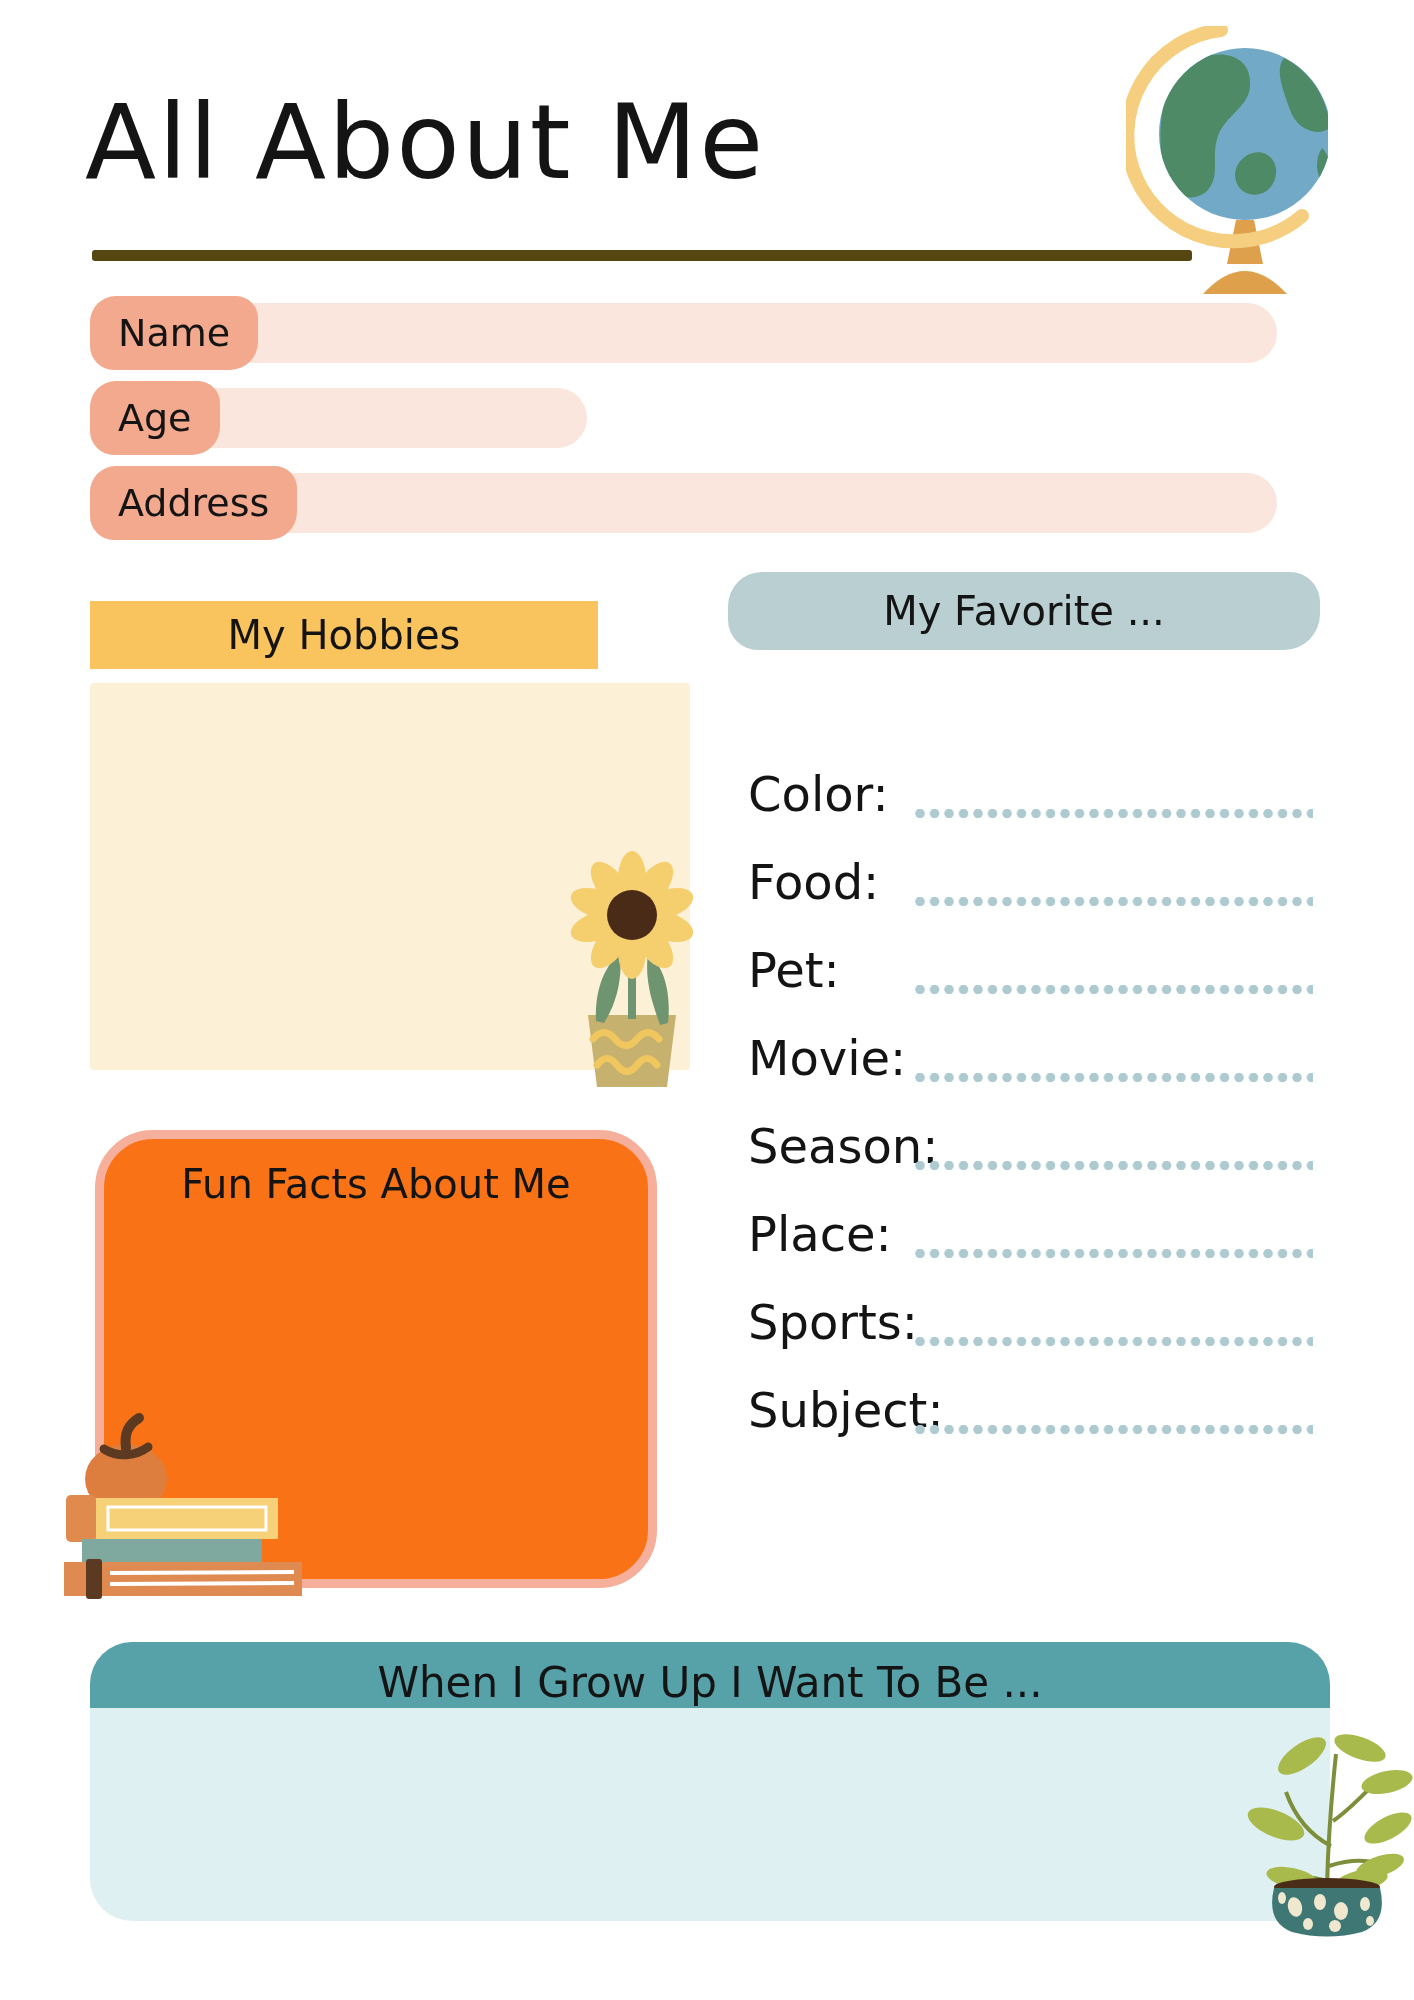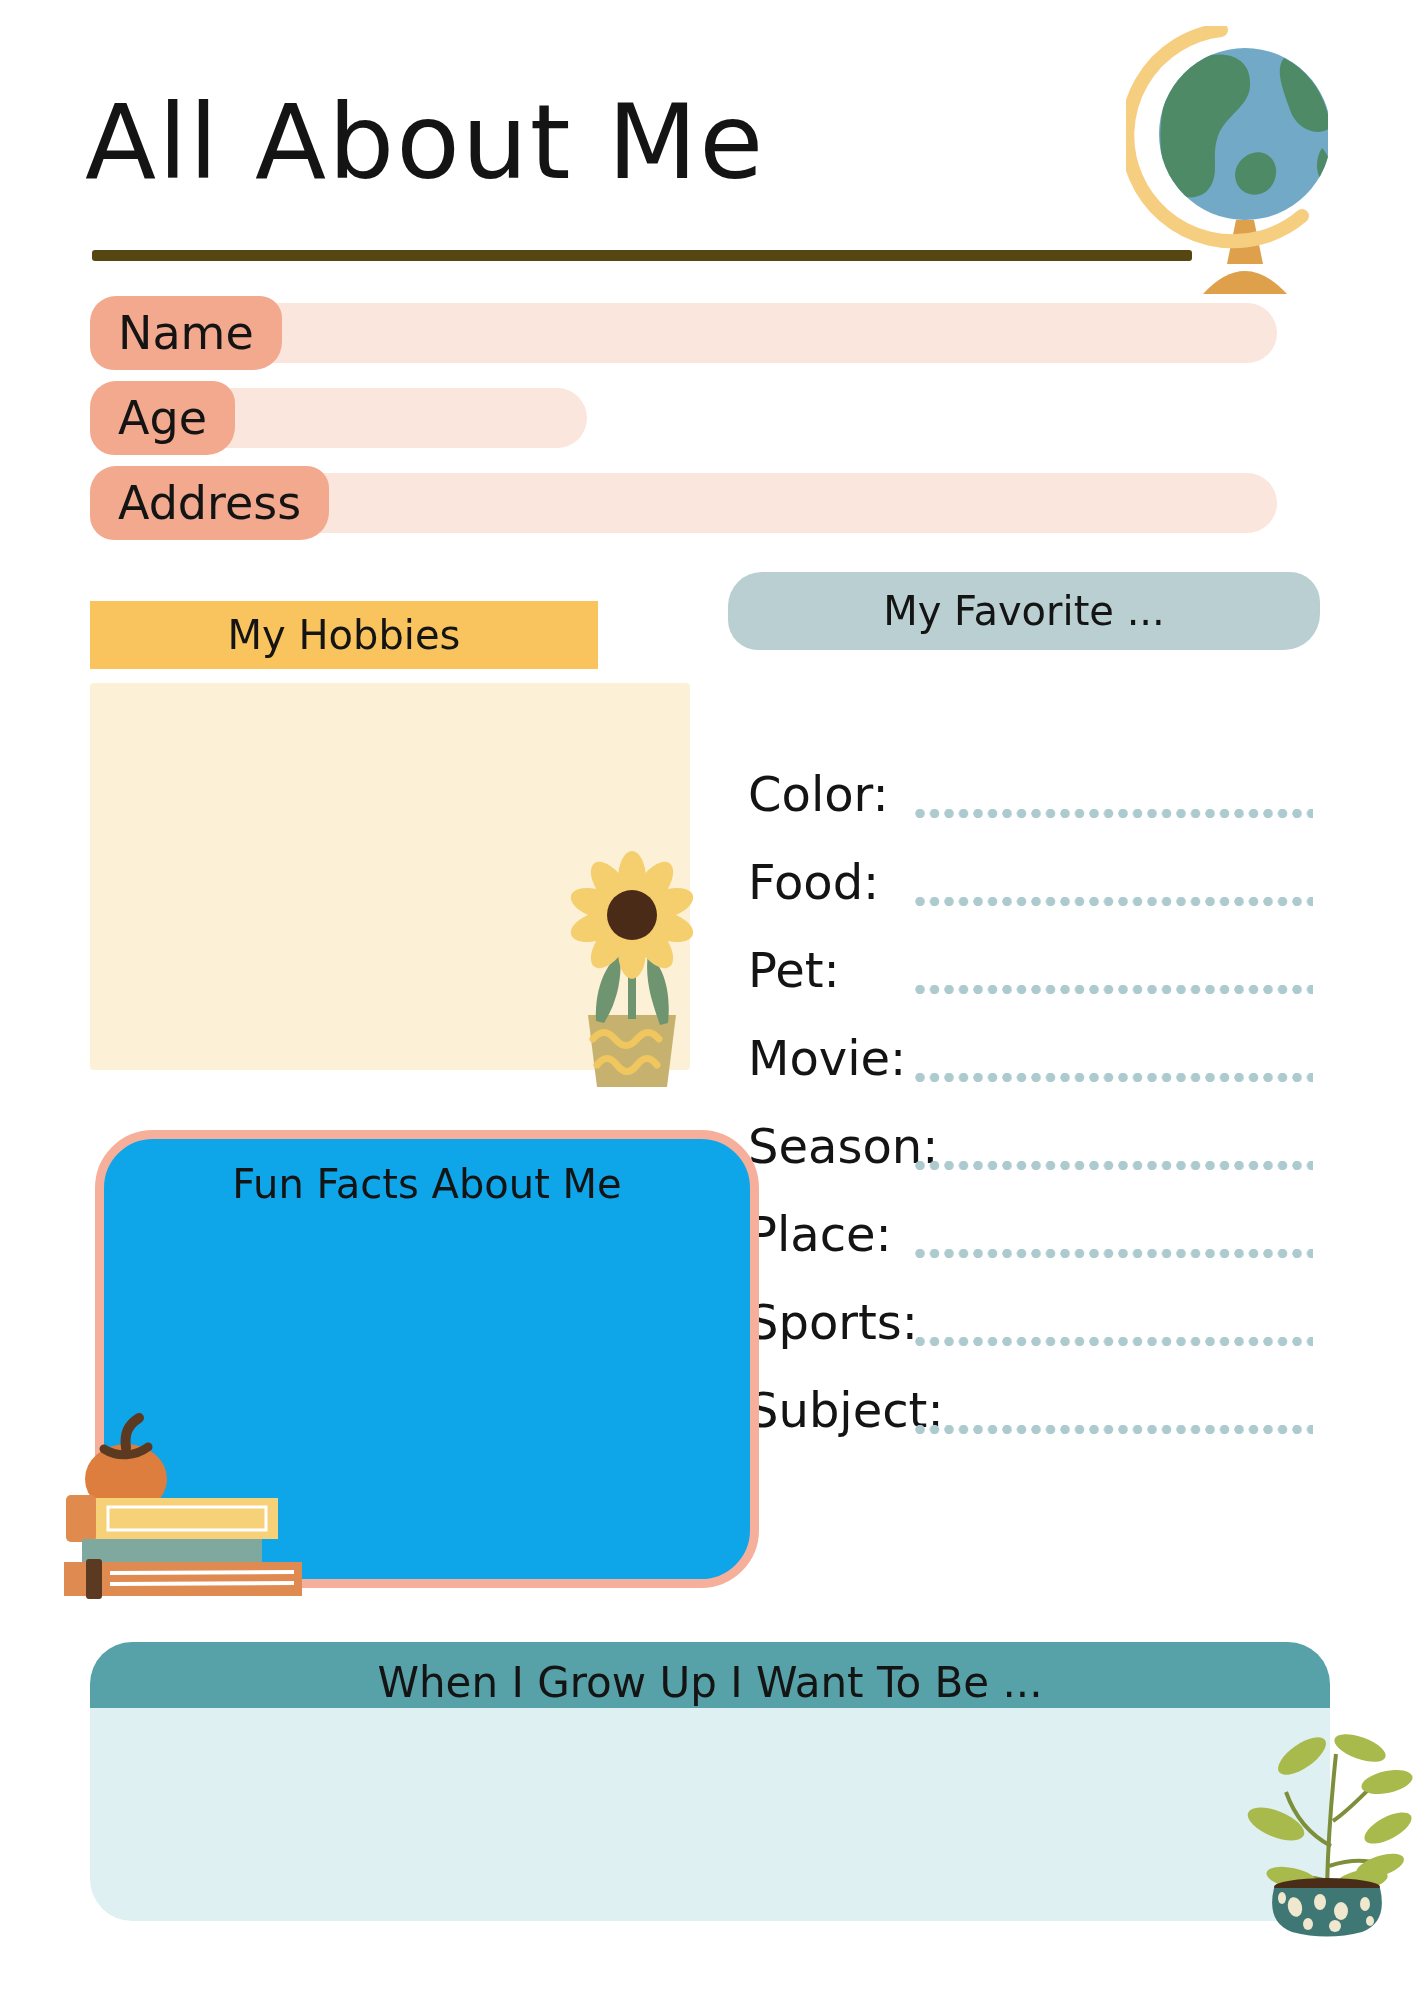--- a/index.html
+++ b/index.html
@@ -28,21 +28,21 @@
   .fbar{
     position:absolute;left:0;right:0;top:4px;bottom:4px;
     background:var(--c-bar-bg,#FBE6DE);border-radius:33px;
   }
   .flabel{
     position:absolute;left:0;top:-3px;bottom:-3px;
     display:flex;align-items:center;
     padding:0 28px;
     background:var(--c-label-bg,#F2A98E);
     border-radius:26px 22px 28px 24px;
-    font-size:46px;white-space:nowrap;
+    font-size:38px;white-space:nowrap;
   }
   .row-name{left:90px;top:299px;width:1187px;}
   .row-age{left:90px;top:384px;width:497px;}
   .row-birthday{left:645px;top:384px;width:632px;}
   .row-address{left:90px;top:469px;width:1187px;}
   
   .hobbies-header{
     position:absolute;left:90px;top:601px;width:508px;height:68px;
     background:var(--c-hobbies-header-bg,#F9C45E);
     display:flex;align-items:center;justify-content:center;
@@ -64,22 +64,22 @@
   .fav-list{position:absolute;left:748px;top:760px;width:567px;}
   .fav-row{position:relative;height:88px;}
   .fav-label{position:absolute;left:0;top:6px;font-size:48px;white-space:nowrap;}
   .fav-dots{
     position:absolute;left:167px;right:2px;top:47px;height:13px;
     background-image:radial-gradient(circle at 5px 6.5px, var(--c-dots,#ADCBCE) 4.4px, rgba(0,0,0,0) 5px);
     background-size:14.5px 13px;background-repeat:repeat-x;
   }
   
   .funfacts-box{
-    position:absolute;left:95px;top:1130px;width:664px;height:458px;
-    background:#0ea5e9;
+    position:absolute;left:95px;top:1130px;width:562px;height:458px;
+    background:#f97316;
     border:9px solid var(--c-fun-facts-border,#F5AF9B);
     border-radius:58px;
     box-sizing:border-box;
   }
   .funfacts-title{
     margin-top:22px;text-align:center;font-size:40px;
   }
   .funfacts-area{position:absolute;left:10px;top:90px;right:10px;bottom:10px;}
   .books{position:absolute;left:42px;top:1385px;width:300px;height:215px;}
   

